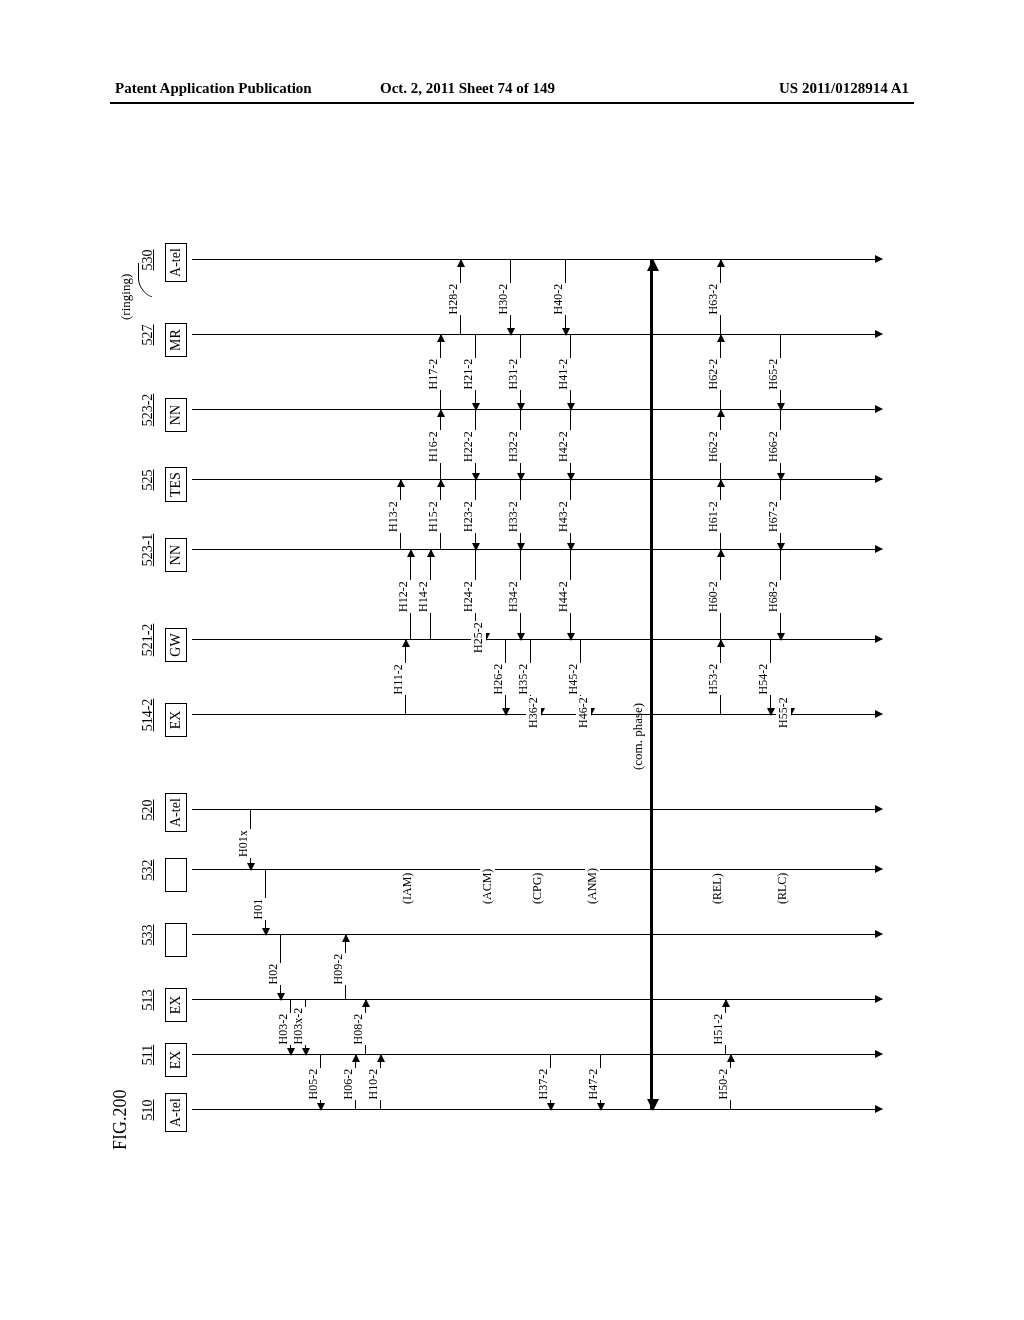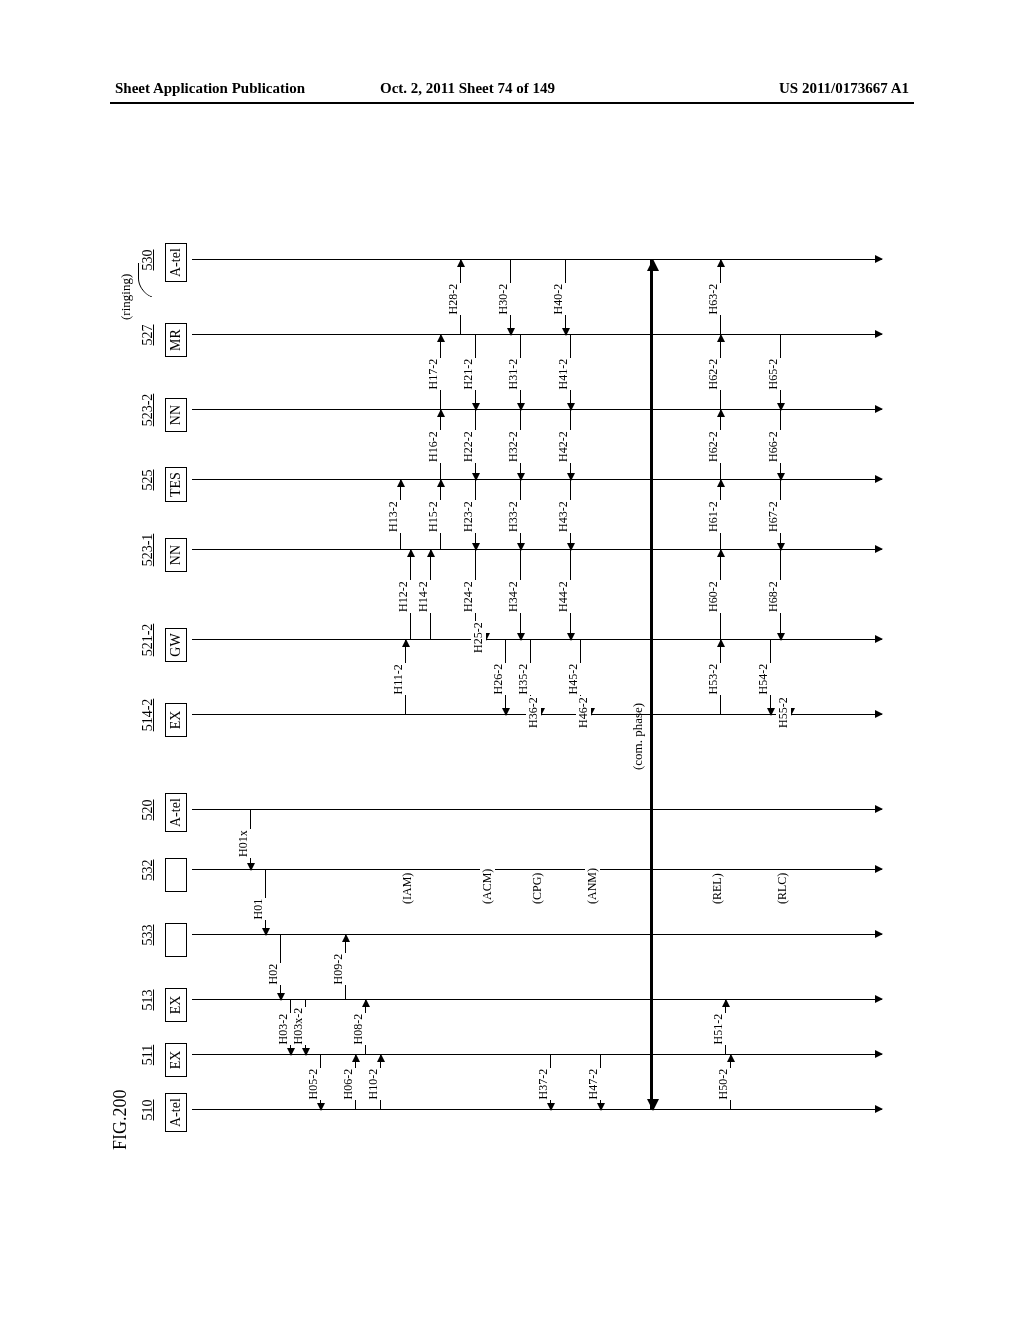--- a/index.html
+++ b/index.html
@@ -142,23 +142,23 @@
     border-bottom:none;
     border-right:none;
     border-radius: 14px 0 0 0;
     transform: skewX(-20deg);
   }
 </style>
 </head>
 <body>
 
 <div class="header">
-  <span class="left">Sheet Application Publication</span>
+  <span class="left">Patent Application Publication</span>
   <span class="mid">Oct. 2, 2011  Sheet 74 of 149</span>
-  <span class="right">US 2011/0173667 A1</span>
+  <span class="right">US 2011/0128914 A1</span>
   <div class="rule"></div>
 </div>
 
 <div class="figwrap">
   <div class="rot" id="canvas">
     <div class="figlabel">FIG.200</div>
 
     <div class="annot" style="left:830px; top:8px;">(ringing)</div>
     <div class="squiggle" style="left:855px; top:28px;"></div>
     <div class="annot" style="left:380px; top:520px;">(com. phase)</div>

